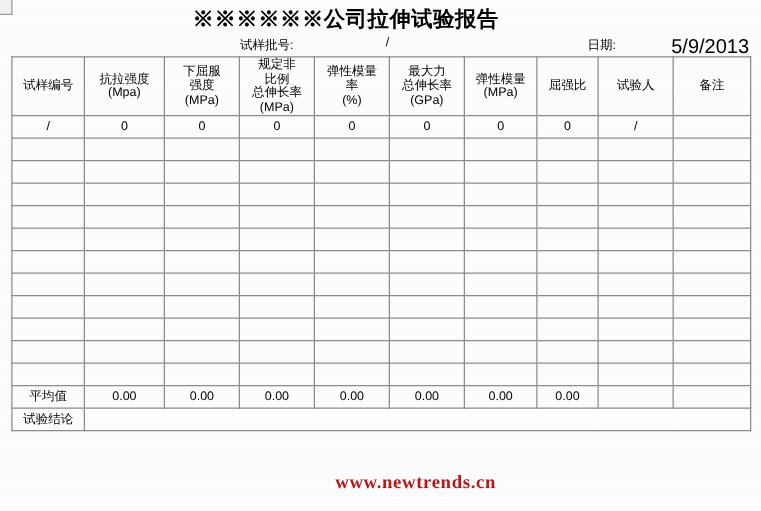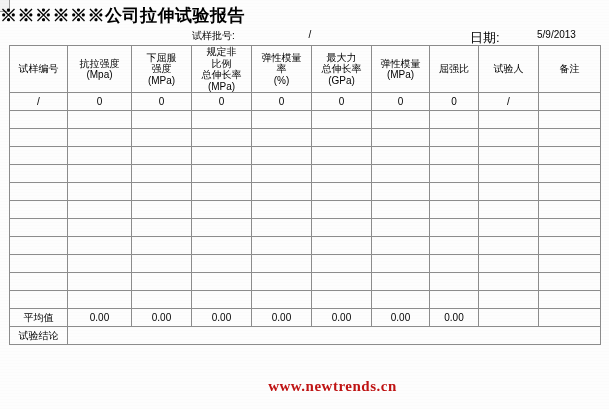--- a/index.html
+++ b/index.html
@@ -33,21 +33,21 @@
     border-right: 1px solid #9a9a9a;
     border-bottom: 1px solid #9a9a9a;
     background: #f2f2f2;
   }
 
   .title-row {
     position: absolute;
     left: 0;
     top: 4px;
     width: 553px;
-    text-align: left;
+    text-align: center;
     font-family: "Liberation Serif", serif;
     font-weight: bold;
     font-size: 17px;
     letter-spacing: 0.5px;
     color: #000;
   }
 
   .meta-row {
     position: absolute;
     left: 0;
@@ -67,27 +67,27 @@
     left: 305px;
     top: 1px;
     font-size: 10px;
     text-align: center;
     width: 10px;
   }
   .meta-date-label {
     position: absolute;
     left: 470px;
     top: 1px;
-    font-size: 13px;
+    font-size: 10px;
   }
   .meta-date-value {
     position: absolute;
     left: 537px;
     top: 1px;
-    font-size: 10px;
+    font-size: 16px;
   }
 
   table.sheet {
     position: absolute;
     left: 9px;
     top: 45px;
     border-collapse: collapse;
     table-layout: fixed;
     width: 591px;
     font-size: 10px;

